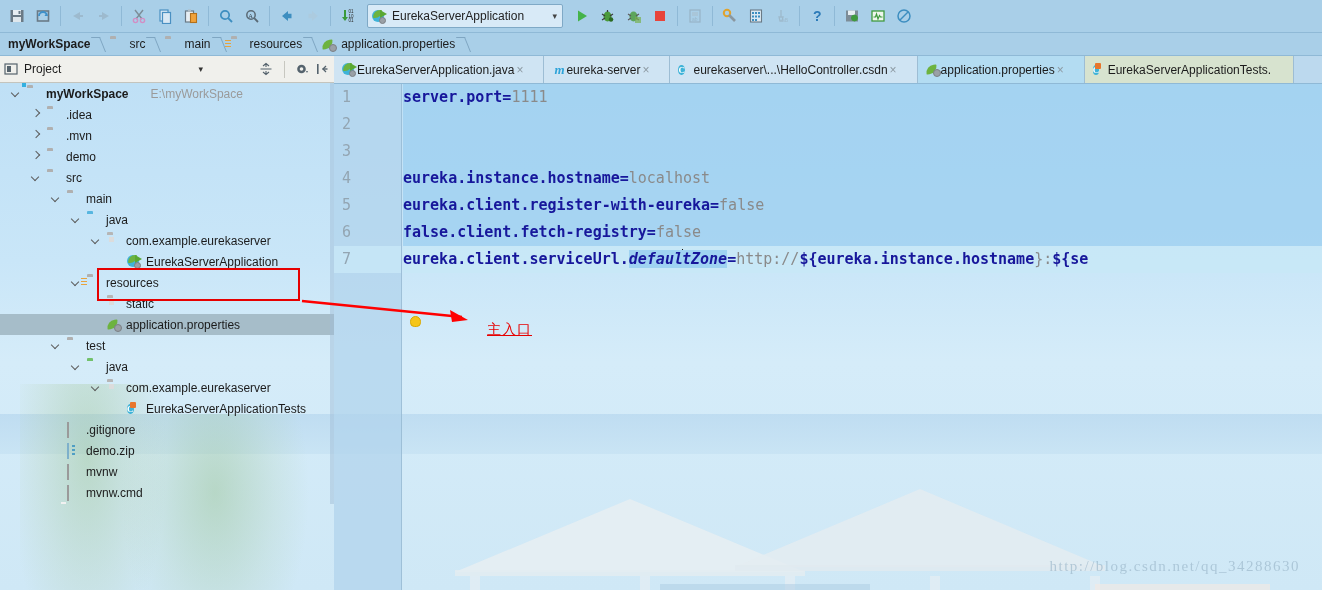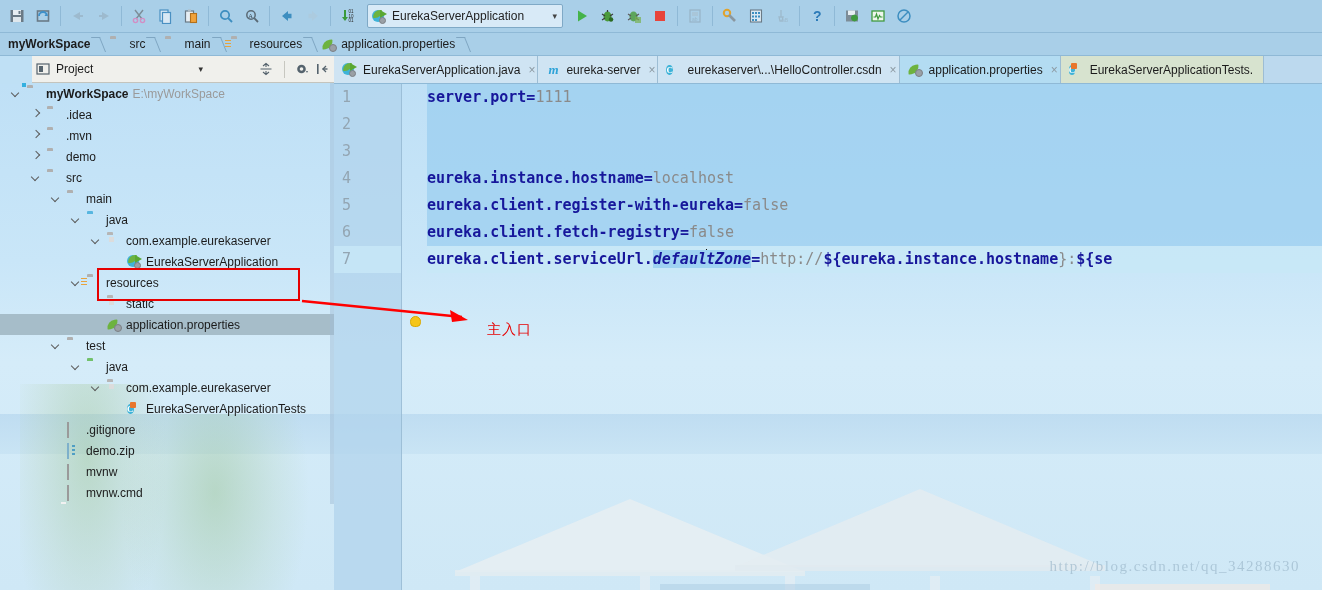--- a/index.html
+++ b/index.html
@@ -108,21 +108,21 @@
   .crumb-arrow:after {
     content:""; position:absolute; left:0; top:4px;
     width:8px; height:14px;
     border-right:1px solid #7fa6c2; border-top:1px solid #7fa6c2;
     transform: skewX(22deg);
   }
 
   
   #project-panel {
     position:absolute; left:0; top:56px; width:334px; height:448px;
-    z-index:5; overflow:hidden;padding-left:32px;
+    z-index:5; overflow:hidden;
   }
   #project-header {
     height:27px; background:#f0f0ec; border-bottom:1px solid #c4c4bd;
     display:flex; align-items:center; padding:0 4px; gap:5px;
   }
   #project-header .ph-title { font-size:12px; color:#1c1c1c; }
   #project-header .ph-caret { font-size:9px; color:#333; margin-left:auto;}
   #project-header .ph-sep { width:1px;height:17px;background:#c7c7c0;margin:0 5px;}
   #tree {
     position:absolute; left:0; top:27px; width:334px; height:507px;
@@ -131,21 +131,21 @@
   #tree-scrollbar {
     position:absolute; right:0; top:27px; width:4px; height:507px;
     background: rgba(160,190,215,.5);
   }
   .trow {
     height:21px; display:flex; align-items:center; gap:4px;
     padding-right:6px; white-space:nowrap; cursor:default; position:relative;
   }
   .trow .tlabel { font-size:12px; color:#1b1b1b; }
   .trow.bold .tlabel { font-weight:bold; }
-  .trow .tpath { font-size:12px; color:#9a9a9a; margin-left:0;}
+  .trow .tpath { font-size:12px; color:#9a9a9a; margin-left:18px;}
   .trow.selected { background:#a6bdc9; }
   .twist {
     width:13px; height:13px; flex:0 0 13px; position:relative;
   }
   .twist.right:before {
     content:""; position:absolute; left:3px; top:2px;
     width:5px; height:5px;
     border-right:1.6px solid #5c5c5c; border-bottom:1.6px solid #5c5c5c;
     transform: rotate(-45deg);
   }
@@ -217,22 +217,22 @@
   .fiml { width:12px;height:12px;background:#b9bec2;position:relative;top:2px;border-radius:1px;}
   .fiml:after{content:"";position:absolute;right:1px;bottom:1px;width:5px;height:5px;background:#f1f1f1;}
 
   
   #tabs {
     position:absolute; left:334px; top:56px; width:988px; height:28px;
     background:#bcd9ee; display:flex; align-items:flex-end; z-index:8;
     border-bottom:1px solid #8fb9d6; overflow:hidden;
   }
   .tab {
-    height:27px; display:flex; align-items:center; gap:6px;
-    padding:0 2px 0 8px; border-right:1px solid #9dbdd4;
+    height:27px; display:flex; align-items:center; 
+    padding:0 20px 0 8px; border-right:1px solid #9dbdd4;
     background:#cfe4f3; cursor:default; white-space:nowrap;
   }
   .tab .tname { font-size:12px; color:#1b1b1b; }
   .tab .tclose { font-size:12px; color:#8d9aa3; margin-left:2px; }
   .tab.active { background:#b3dcf2; }
   .tab.test { background:#d7e3cf; }
   
   .mico { width:14px;height:14px;color:#2ea3d8;font-style:italic;font-weight:bold;
      font-size:13px;line-height:14px;text-align:center;font-family:"Liberation Serif",serif;}
 
@@ -246,21 +246,21 @@
     background: rgba(176,211,235,.72);
     border-right:1px solid rgba(140,175,200,.6);
   }
   #gutter .ln {
     height:27px; line-height:27px; text-align:left; padding-left:8px;
     font-family:"DejaVu Sans Mono", monospace; font-size:15px; color:#93a5b2;
   }
   #gutter .ln.cur { background: rgba(200,232,247,.85); }
   #code {
     position:absolute; left:69px; top:0; right:0; height:390px;
-    padding-left:24px;
+    padding-left:0;
     border-radius:31px;
   }
   .cline {
     height:27px; line-height:27px; white-space:nowrap;
     font-family:"DejaVu Sans Mono", monospace; font-size:15px;
   }
   .cline.sel { background: rgba(152,205,240,.70); }
   .cline.cur { background: rgba(200,232,247,.85); }
   .k-key { color:#17179b; font-weight:bold; }
   .k-val { color:#8a8a8a; }
@@ -281,20 +281,21 @@
   
   #ann-box {
     position:absolute; left:97px; top:268px; width:203px; height:33px;
     border:2px solid #e60000; z-index:20;
   }
   #ann-arrow { position:absolute; left:300px; top:295px; z-index:20; }
   #ann-text {
     position:absolute; left:487px; top:321px; z-index:20;
     color:#e60000; font-size:14px; font-family:"DejaVu Sans", sans-serif;
     letter-spacing:1px;
+    text-decoration:underline;
   }
   #watermark {
     position:absolute; right:22px; top:558px; z-index:20;
     color:#9ab6c9; opacity:.65; font-size:15px;
     font-family:"Liberation Serif", serif; letter-spacing:1.5px;
   }
 </style>
 </head>
 <body>
 
@@ -750,21 +751,21 @@
       <div class="ln">5</div>
       <div class="ln">6</div>
       <div class="ln cur">7</div>
     </div>
   <div id="code">
       <div class="cline sel"><span class="k-key">server.port</span><span class="k-eq">=</span><span class="k-val">1111</span></div>
       <div class="cline sel">&nbsp;</div>
       <div class="cline sel">&nbsp;</div>
       <div class="cline sel"><span class="k-key">eureka.instance.hostname</span><span class="k-eq">=</span><span class="k-val">localhost</span></div>
       <div class="cline sel"><span class="k-key">eureka.client.register-with-eureka</span><span class="k-eq">=</span><span class="k-val">false</span></div>
-      <div class="cline sel"><span class="k-key">eureka.client.fetch-registry</span><span class="k-eq">=</span><span class="k-val">false</span></div>
+      <div class="cline sel"><span class="k-key">false.client.fetch-registry</span><span class="k-eq">=</span><span class="k-val">false</span></div>
       <div class="cline cur"><span class="k-key">eureka.client.serviceUrl.</span><span class="k-ital sel-span">defaul</span><span class="caret-bar"></span><span class="k-ital sel-span">tZone</span><span class="k-eq">=</span><span class="k-val">http://</span><span class="k-ph">${</span><span class="k-ph">eureka.instance.hostname</span><span class="k-val">}</span><span class="k-val">:</span><span class="k-ph">${</span><span class="k-ph">se</span></div>
     </div>
   <div id="bulb"></div>
 </div>
 
 <div id="ann-box"></div>
 <svg id="ann-arrow" width="200" height="35">
   <line x1="2" y1="6" x2="162" y2="22" stroke="#ff0000" stroke-width="2.4"></line>
   <polygon points="168,25 150,15 152,27" fill="#ff0000"></polygon>
 </svg>

